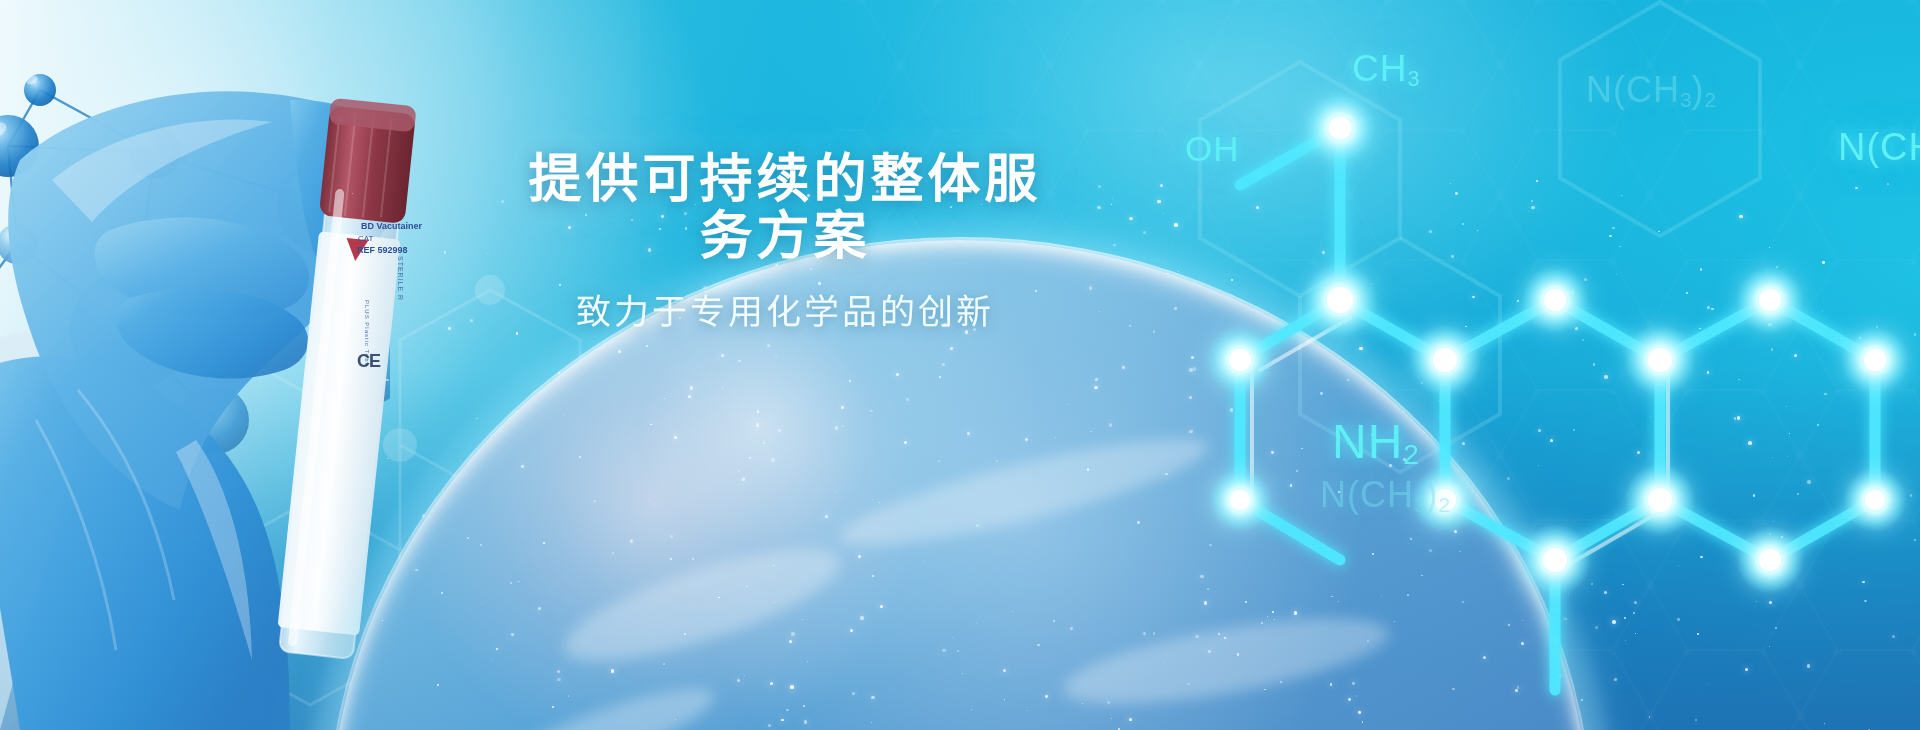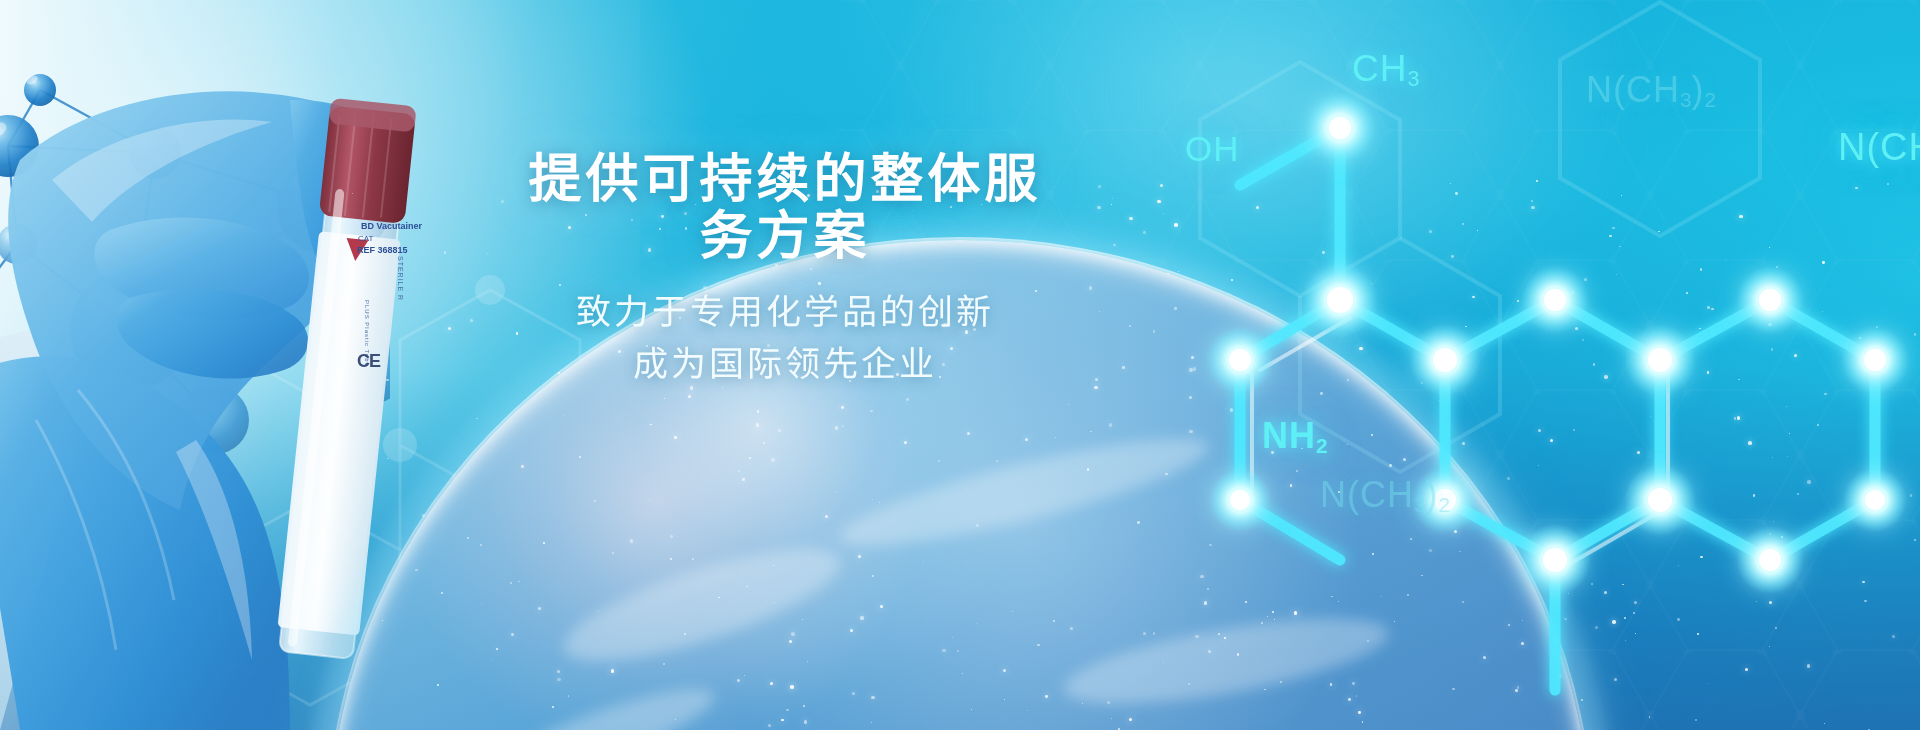--- a/index.html
+++ b/index.html
@@ -287,21 +287,21 @@
       <rect x="348" y="196" width="82" height="398" rx="5" fill="url(#lbl)" opacity=".96"></rect>
 
       <polygon points="376,200 398,200 387,222" fill="#b4394c"></polygon>
 
       <rect x="360" y="152" width="9" height="460" rx="5" fill="rgba(255,255,255,0.55)"></rect>
     </g>
   </svg>
 
   <div class="vial-txt" style="left:361px;top:222px;font-size:9px;font-weight:700;">BD Vacutainer</div>
   <div class="vial-txt" style="left:358px;top:235px;font-size:8px;">CAT</div>
-  <div class="vial-txt" style="left:357px;top:246px;font-size:9px;font-weight:700;">REF 368815</div>
+  <div class="vial-txt" style="left:357px;top:246px;font-size:9px;font-weight:700;">REF 592998</div>
   <div class="vial-txt vial-rot" style="left:404px;top:256px;font-size:7px;letter-spacing:1px;">STERILE R</div>
   <div class="vial-txt vial-rot" style="left:370px;top:300px;font-size:6px;letter-spacing:1px;">PLUS Plastic Tube</div>
   <div class="vial-txt" style="left:357px;top:352px;font-size:18px;font-weight:700;color:#3a4f78;letter-spacing:-1px;">CE</div>
 
   <div class="earth-wrap">
     <div class="earth-atmo"></div>
     <div class="earth">
       <div class="earth-clouds">
         <span style="left:18%;top:28%;width:290px;height:70px;transform:rotate(-18deg);"></span>
         <span style="left:40%;top:19%;width:380px;height:56px;transform:rotate(-14deg);"></span>
@@ -802,24 +802,23 @@
             <circle cx="775" cy="500" r="10"></circle>
         </g>
       </g>
     </svg>
   </div>
 
   <div id="formula-layer">
       <div class="formula" style="left: 1352px; top: 50px; font-size: 37px;">CH<sub>3</sub></div>
       <div class="formula" style="left: 1185px; top: 131px; font-size: 35px;">OH</div>
       <div class="formula" style="left: 1838px; top: 128px; font-size: 38px;">N(CH)</div>
-      <div class="formula" style="left: 1262px; top: 418px; font-size: 36px; font-weight: bold;">NH<sub>2</sub></div>
+      <div class="formula" style="left: 1332px; top: 418px; font-size: 48px;">NH<sub>2</sub></div>
       <div class="formula dim" style="left: 1320px; top: 477px; font-size: 36px;">N(CH<sub>3</sub>)<sub>2</sub></div>
       <div class="formula dim" style="left: 1586px; top: 72px; font-size: 36px;">N(CH<sub>3</sub>)<sub>2</sub></div>
     </div>
 
   <div class="copy">
     <h1 class="headline">提供可持续的整体服务方案</h1>
     <p class="subline">致力于专用化学品的创新</p>
-    <p class="subline">成为国际领先企业</p>
   </div>
 
 </div>
 
 </body></html>

